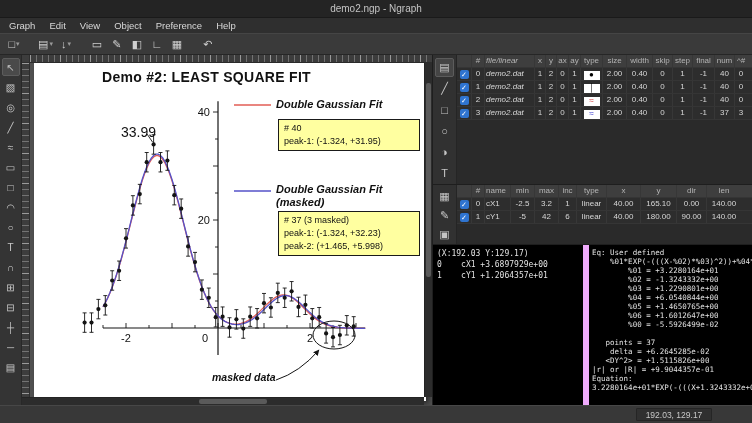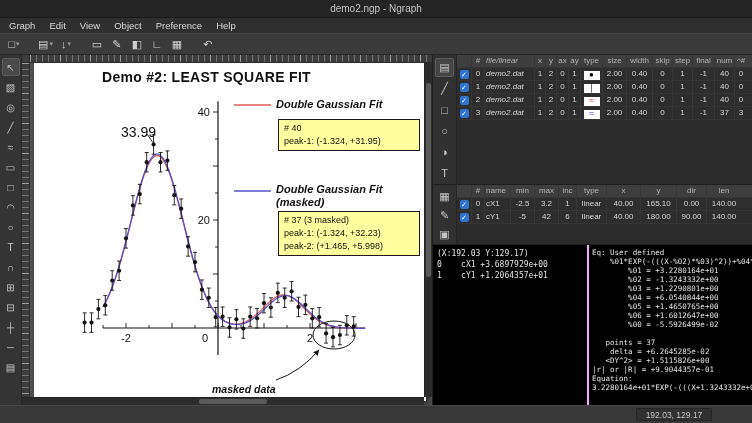--- a/index.html
+++ b/index.html
@@ -29,21 +29,21 @@
   .page>*{position:absolute}
   .page svg{left:0;top:0}
   .plot-title{left:68px;top:6px;font-size:14px;font-weight:bold;color:#111;letter-spacing:.3px;white-space:nowrap}
   .legend-label{font-weight:bold;font-style:italic;font-size:11px;color:#111;white-space:nowrap}
   #legend1-label{left:242px;top:35px}
   #legend2-label{left:242px;top:120px;line-height:13px}
   .info-box{left:244px;width:142px;background:#ffffa0;border:1px solid #1a1a1a;font-size:9px;line-height:13px;padding:2px 5px;color:#111;white-space:nowrap}
   #box1{top:56px}
   #box2{top:148px}
   .peak-annotation{left:87px;top:61px;font-size:14px;color:#111}
-  .masked-label{left:178px;top:320px;font-size:10.5px;font-weight:bold;font-style:italic;color:#111}
+  .masked-label{left:178px;top:308px;font-size:10.5px;font-weight:bold;font-style:italic;color:#111}
   .tick-label{font-size:11px;color:#111;text-align:center;white-space:nowrap}
   .ytick{text-align:right}
   .hscroll{position:absolute;left:0;right:8px;bottom:0;height:8px;background:#2c2c2c;border-top:1px solid #242424}
   .hthumb{position:absolute;left:44%;width:17%;top:1px;bottom:1px;background:#5a5a5a;border-radius:2px}
   .vscroll{position:absolute;top:8px;bottom:8px;right:0;width:8px;background:#2c2c2c;border-left:1px solid #242424}
   .vthumb{position:absolute;top:6%;height:58%;left:1px;right:1px;background:#5a5a5a;border-radius:2px}
 
   .right-panel{width:320px;background:#2a2a2a;border-left:1px solid #1e1e1e;display:flex;flex-direction:column}
   .obj-section{height:130px;display:flex;border-bottom:1px solid #1e1e1e}
   .axis-section{height:60px;display:flex;border-bottom:1px solid #1e1e1e}
@@ -59,21 +59,21 @@
   .chip{display:inline-block;background:#fff;width:16px;height:9px;line-height:8px;font-size:8px;text-align:center;vertical-align:-1px}
   .ftable .c0{width:13px}.ftable .c1{width:50px;font-style:italic;text-align:left}
   .ftable .c2{width:11px}.ftable .c3{width:11px}.ftable .c4{width:12px}.ftable .c5{width:12px}
   .ftable .c6{width:22px}.ftable .c7{width:24px}.ftable .c8{width:26px}.ftable .c9{width:20px}
   .ftable .c10{width:20px}.ftable .c11{width:22px}.ftable .c12{width:20px}.ftable .c13{width:12px;border-right:none}
   .atable .c0{width:13px}.atable .c1{width:26px;text-align:left}
   .atable .c2{width:24px}.atable .c3{width:24px}.atable .c4{width:18px}.atable .c5{width:30px}
   .atable .c6{width:34px}.atable .c7{width:36px}.atable .c8{width:30px}.atable .c9{width:34px;border-right:none}
 
   .bottom-panels{flex:1;display:flex}
-  .coord-panel{width:156px;background:#000;color:#e2e2e2;font-family:"DejaVu Sans Mono",monospace;font-size:8px;line-height:11px;padding:3px 4px;border-right:2px solid #f0abfc;white-space:pre;overflow:hidden}
+  .coord-panel{width:156px;background:#000;color:#e2e2e2;font-family:"DejaVu Sans Mono",monospace;font-size:8px;line-height:11px;padding:3px 4px;border-right:6px solid #f0abfc;white-space:pre;overflow:hidden}
   .eq-panel{flex:1;background:#000;color:#e2e2e2;font-family:"DejaVu Sans Mono",monospace;font-size:7.5px;line-height:9px;padding:3px 3px;white-space:pre;overflow:hidden}
 
   .statusbar{height:18px;background:#383838;border-top:1px solid #474747;position:relative}
   .status-coords{position:absolute;right:40px;top:2px;width:76px;height:13px;line-height:12px;text-align:center;font-size:8.5px;color:#c8c8c8;background:#303030;border:1px solid #252525;border-radius:1px}
 </style>
 </head>
 <body>
 
 <div class="titlebar">
   <span>demo2.ngp - Ngraph</span>

